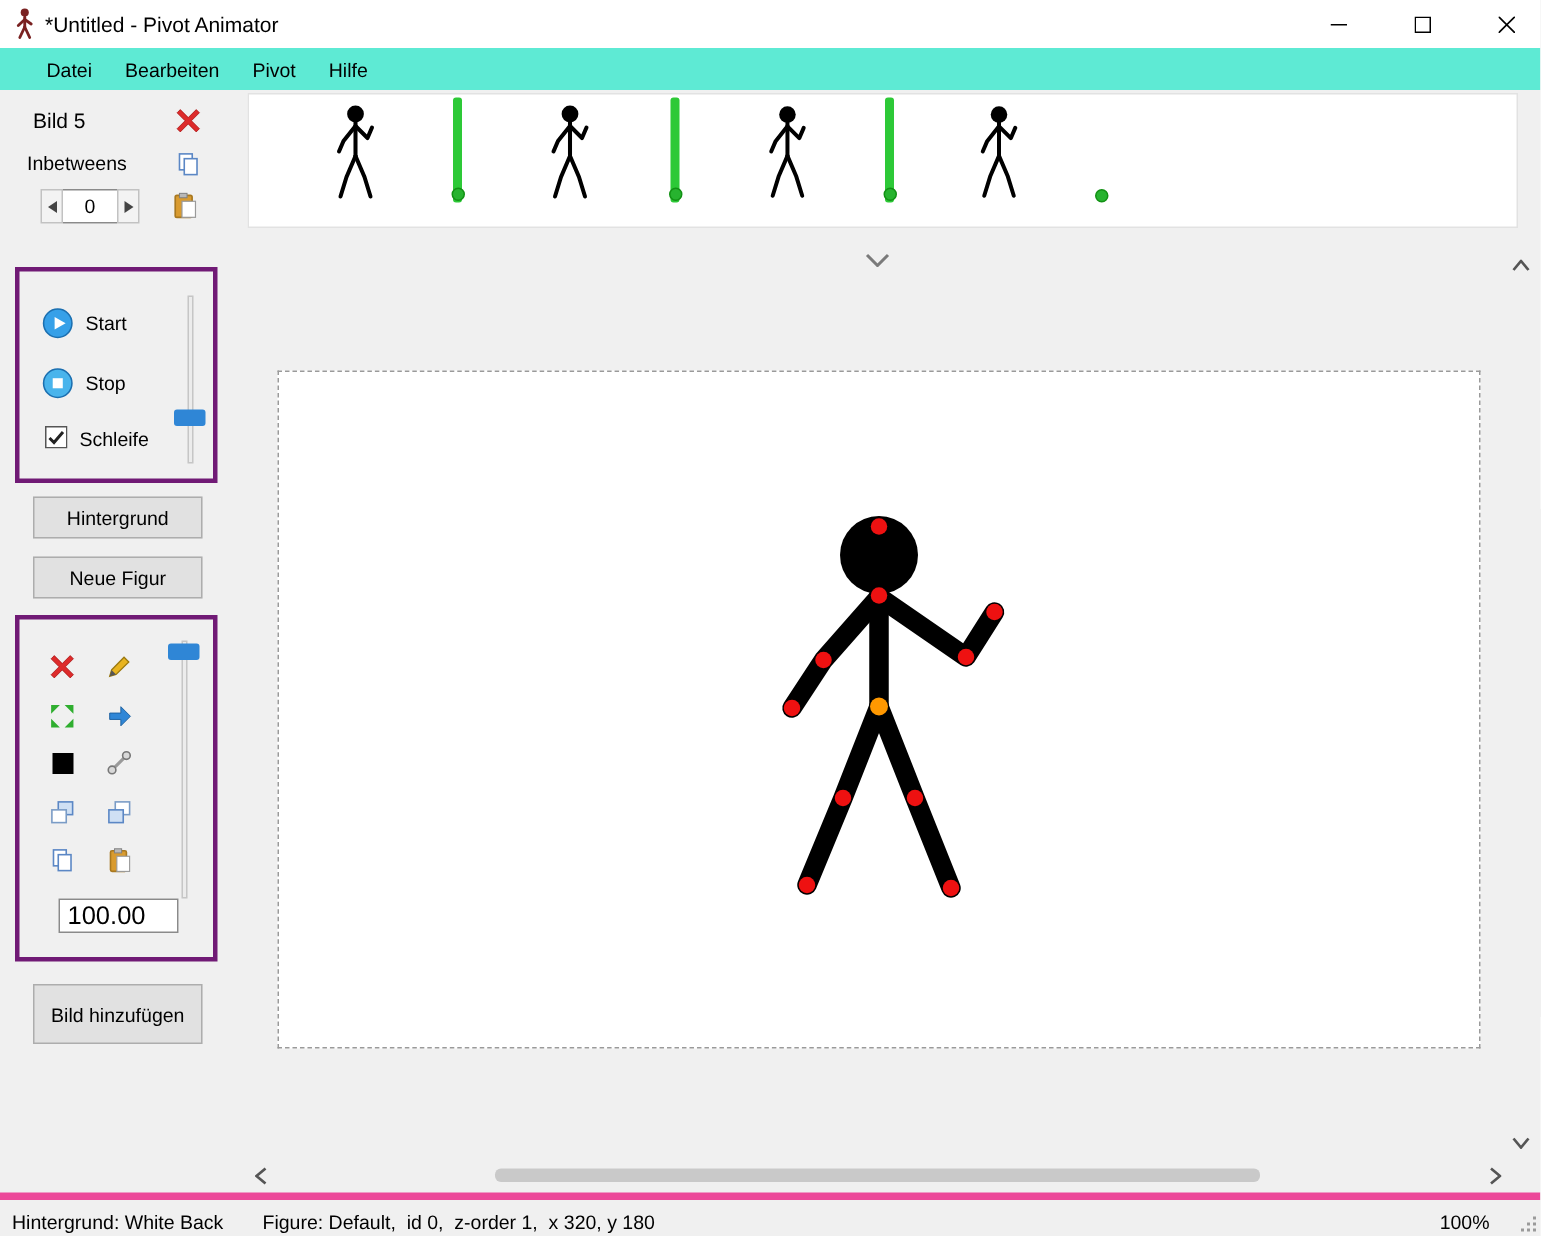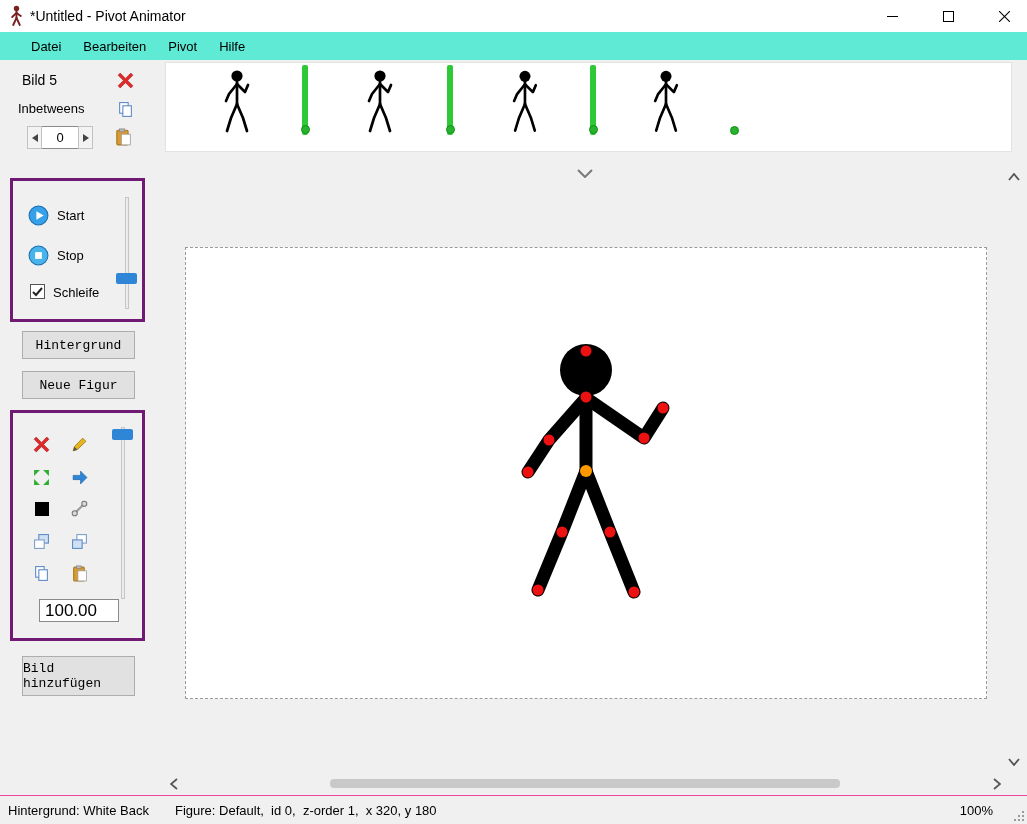--- a/index.html
+++ b/index.html
@@ -19,42 +19,42 @@
 
   
   .strip { position: absolute; left: 165px; top: 62px; width: 847px; height: 90px; background: #fff; border: 1px solid #e2e2e2; }
   .thumb { position: absolute; top: 2px; height: 70px; }
   .sep { position: absolute; top: 2px; width: 6px; height: 70px; background: #2dc937; border-radius: 2px; }
   .sep-dot { position: absolute; width: 9px; height: 9px; border-radius: 50%; background: #27b32f; border: 1px solid #129114; }
   .chev { display: flex; align-items: center; justify-content: center; position: absolute; }
 
   
   .groupbox { position: absolute; border: 3px solid #701a75; background: transparent; }
-  .btn { position: absolute; background: #e1e1e1; border: 1px solid #adadad; display: flex; align-items: center; justify-content: center; font-size: 13px; cursor: default; font-family: Liberation Mono, monospace; }
+  .btn { position: absolute; background: #e1e1e1; border: 1px solid #adadad; display: flex; align-items: center; justify-content: center; font-size: 13px; cursor: default; }
   .icon-btn { position: absolute; width: 20px; height: 20px; display: flex; align-items: center; justify-content: center; cursor: default; }
   .label { position: absolute; white-space: nowrap; }
 
   .slider-track { position: absolute; width: 4px; background: #ececec; border: 1px solid #c6c6c6; }
   .slider-thumb { position: absolute; width: 21px; height: 11px; background: #2f86d6; border-radius: 2px; }
 
   .num-input { border: 1px solid #8a8a8a; background: #fff; font-family: "Liberation Sans", sans-serif; font-size: 17px; padding: 2px 5px; }
 
   
   .spinner { position: absolute; left: 27px; top: 126px; width: 66px; height: 23px; display: flex; }
   .spin-btn { width: 15px; height: 23px; background: #f3f3f3; border: 1px solid #c2c2c2; display: flex; align-items: center; justify-content: center; }
   .spinner input { width: 36px; height: 23px; border-top: 1px solid #8a8a8a; border-bottom: 1px solid #8a8a8a; border-left: none; border-right: none; text-align: center; font-family: "Liberation Sans", sans-serif; font-size: 13px; background: #fff; }
 
   
   .canvas { position: absolute; left: 185px; top: 247px; width: 802px; height: 452px; background: #fff; border: 1px dashed #9a9a9a; }
 
   
   .hthumb { position: absolute; left: 330px; top: 779px; width: 510px; height: 9px; background: #c9c9c9; border-radius: 4px; }
 
   
-  .statusbar { position: absolute; left: 0; right: 0; top: 795px; height: 29px; background: #f0f0f0; border-top: 1px solid #ec4899; }
+  .statusbar { position: absolute; left: 0; right: 0; top: 795px; height: 29px; background: #f0f0f0; border-top: 5px solid #ec4899; }
   .status-text { position: absolute; top: 7px; white-space: pre; }
   .grip { position: absolute; right: 2px; bottom: 2px; }
 </style>
 </head>
 <body>
 
 <svg width="0" height="0" style="position:absolute" aria-hidden="true">
   <defs>
     <symbol id="miniman" viewBox="0 0 40 66" width="40" height="66">
       <circle cx="20" cy="8" r="5.6" fill="#000"></circle>

